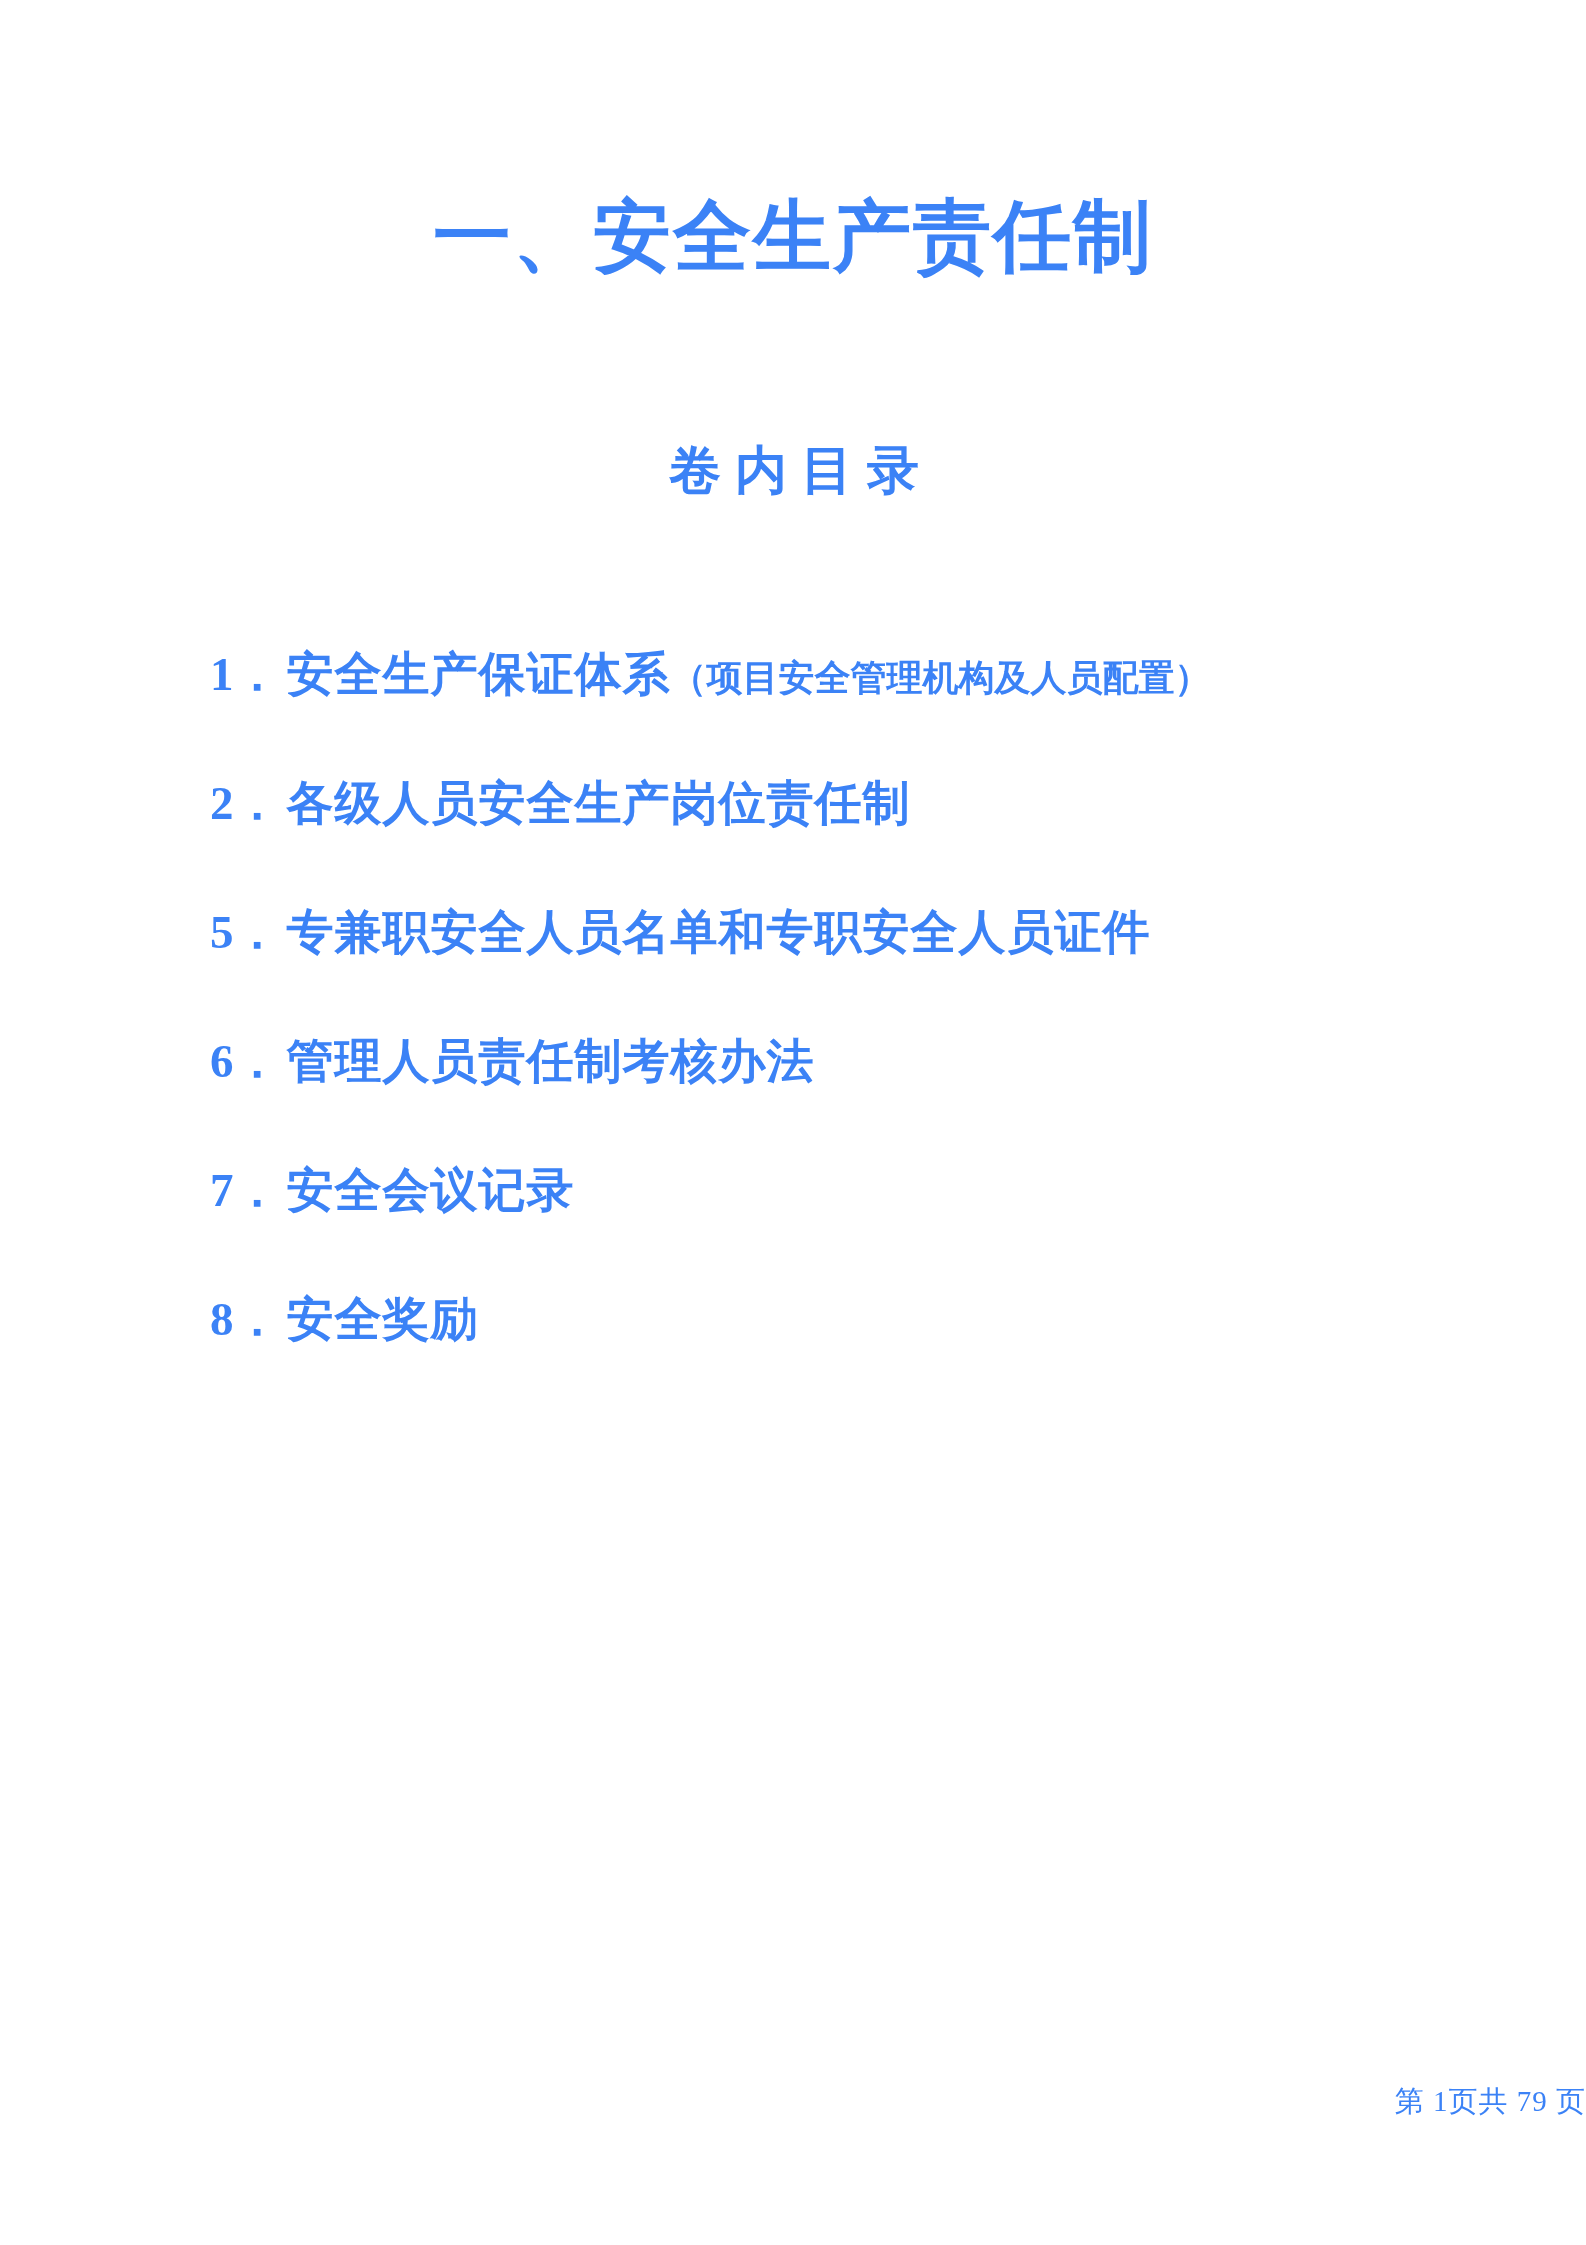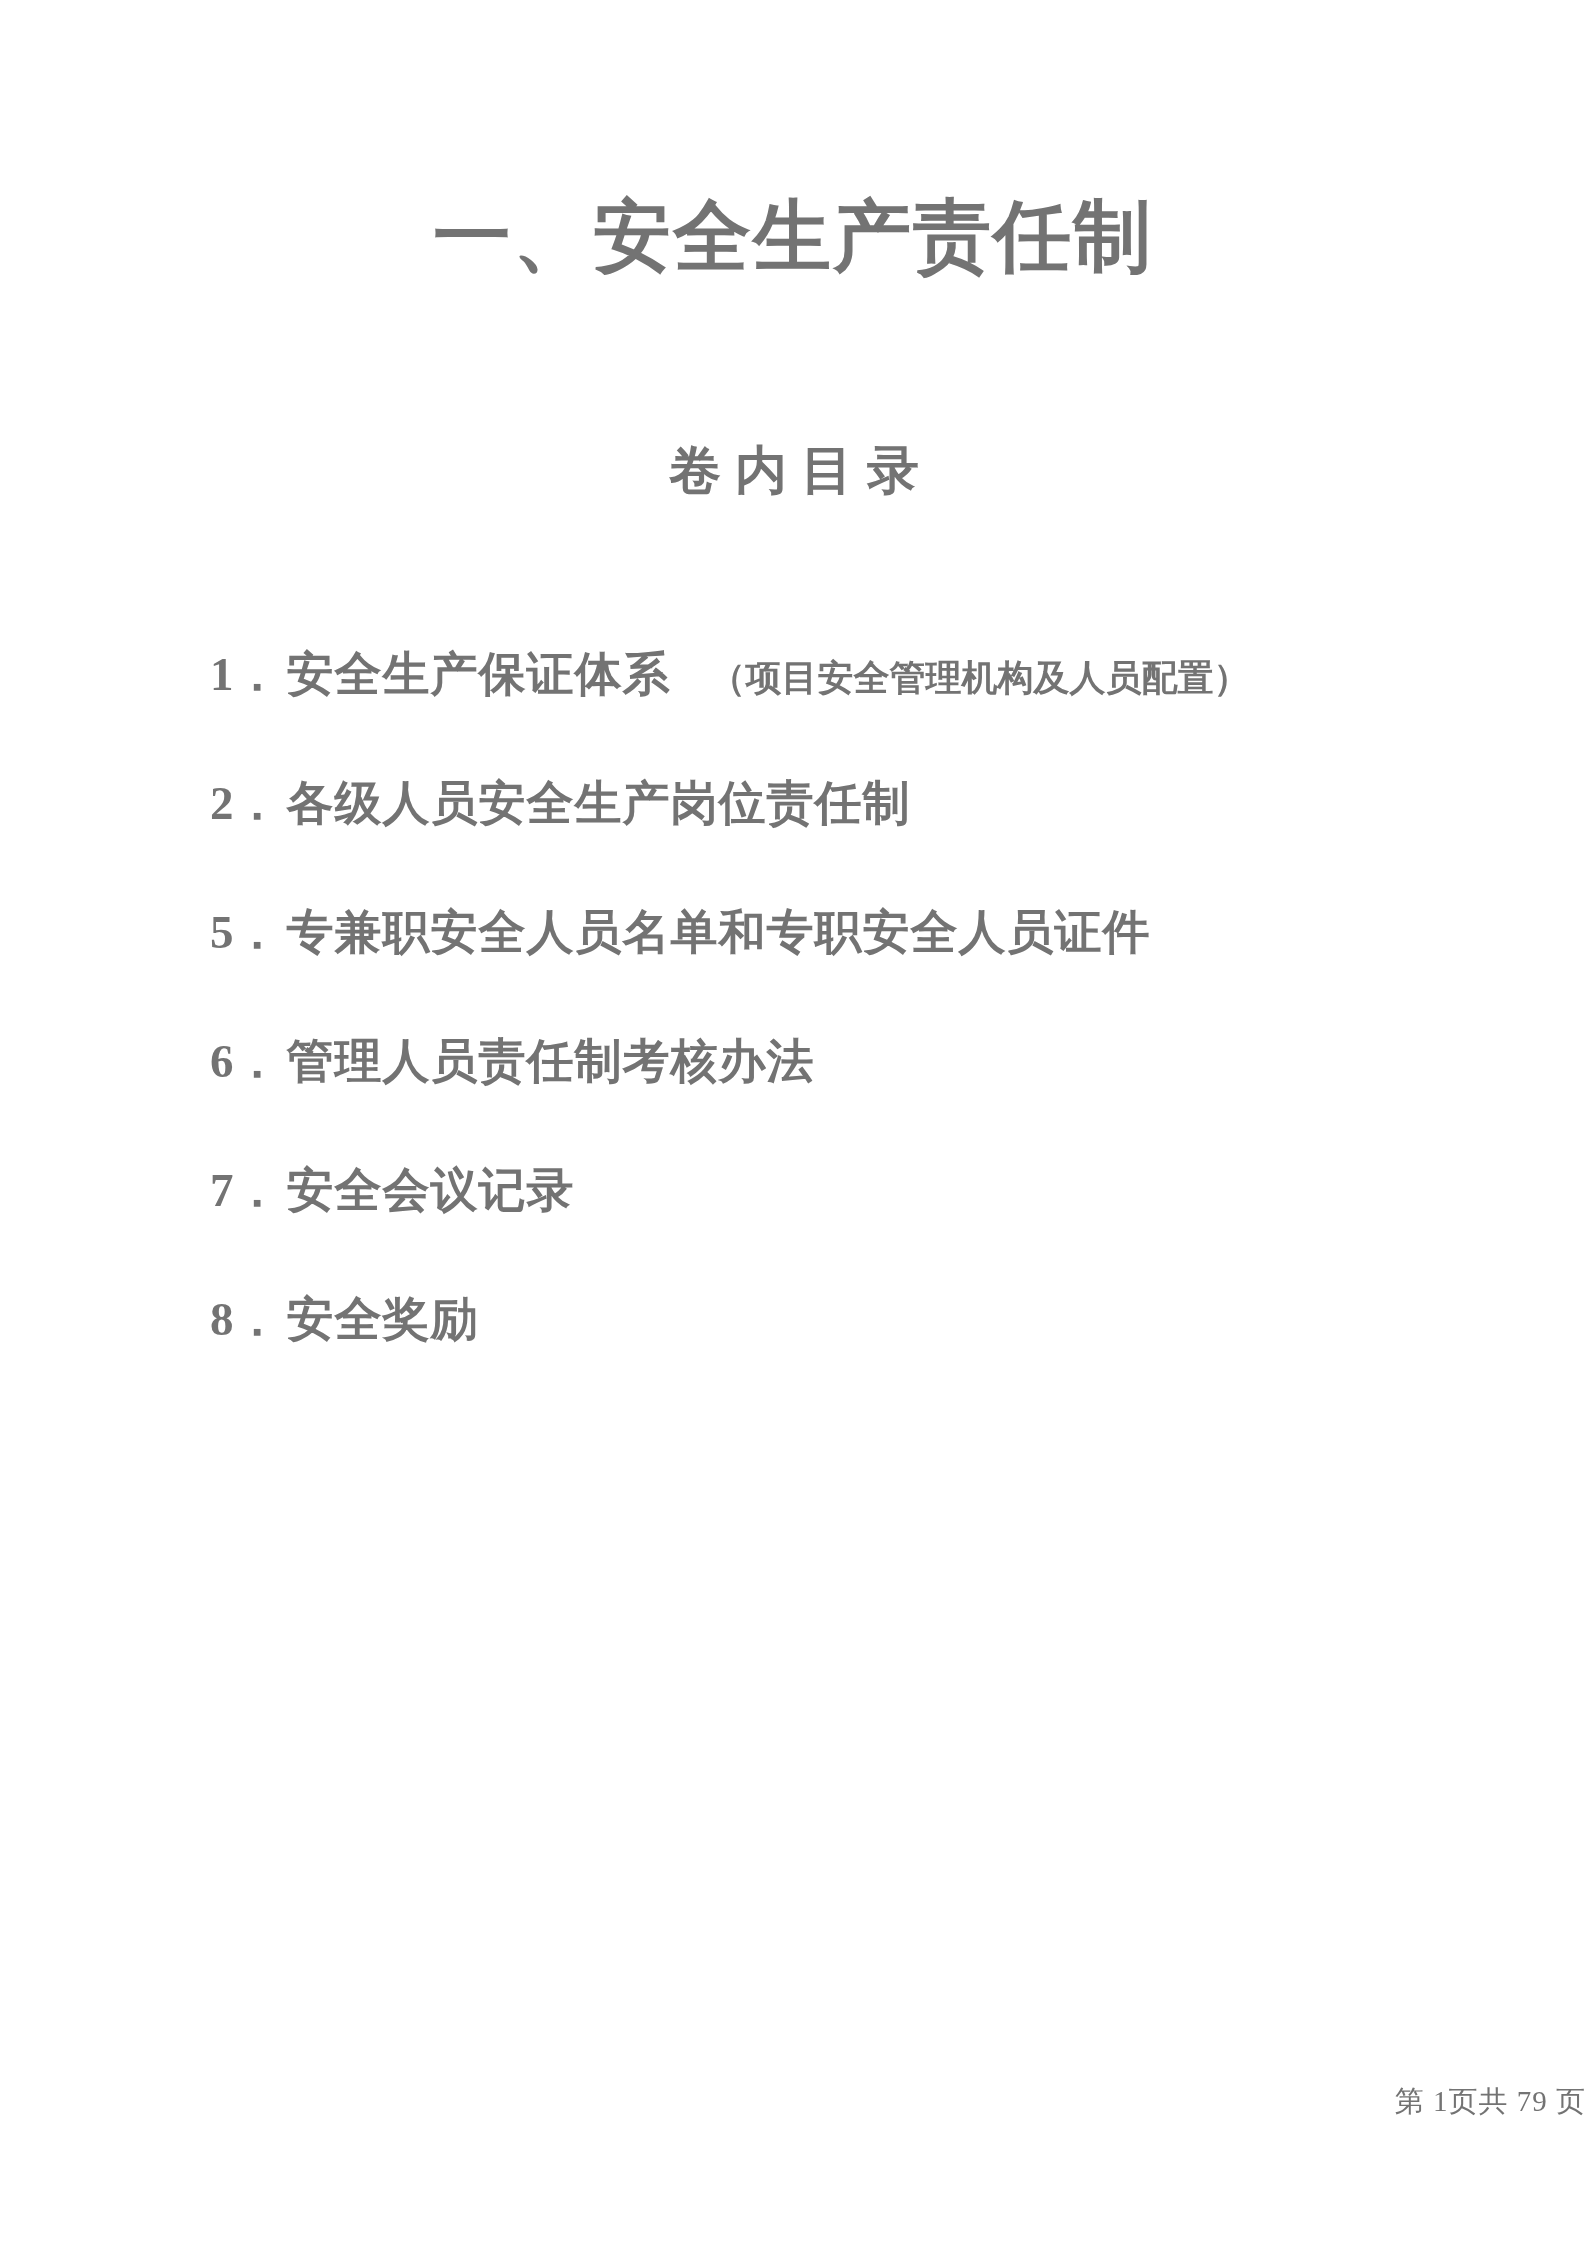--- a/index.html
+++ b/index.html
@@ -5,21 +5,21 @@
   html, body {
     margin: 0;
     padding: 0;
     background: #ffffff;
   }
   .page {
     position: relative;
     width: 1586px;
     height: 2245px;
     background: #ffffff;
-    color: #737373;
+    color: #3b82f6;
     font-family: "Liberation Serif", "DejaVu Serif", serif;
     overflow: hidden;
   }
   .doc-title {
     position: absolute;
     top: 192px;
     left: 0;
     width: 100%;
     margin: 0;
     text-align: center;
@@ -59,21 +59,20 @@
     display: inline-block;
     margin-right: 6px;
   }
   .toc-text {
     letter-spacing: 1px;
   }
   .toc-note {
     font-size: 36px;
     font-weight: 700;
     letter-spacing: 0;
-    margin-left: 39px;
   }
   .page-footer {
     position: absolute;
     top: 2082px;
     left: 0;
     width: 100%;
     text-align: right;
     font-size: 29px;
     font-weight: 400;
     letter-spacing: 1px;

